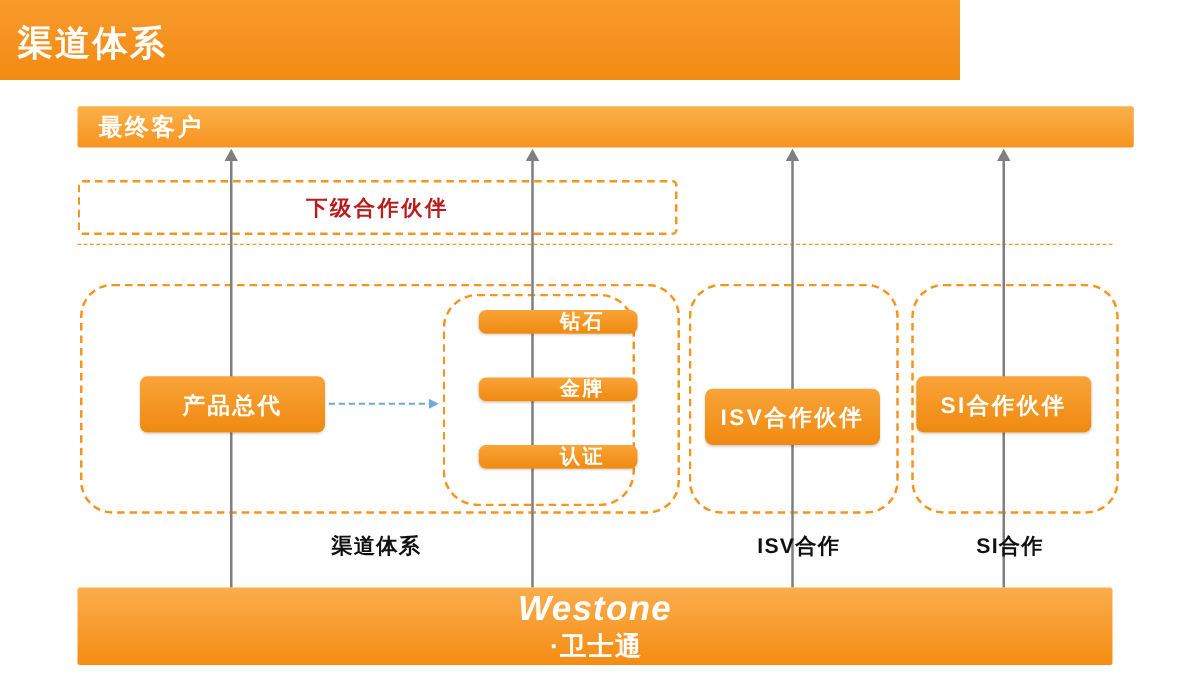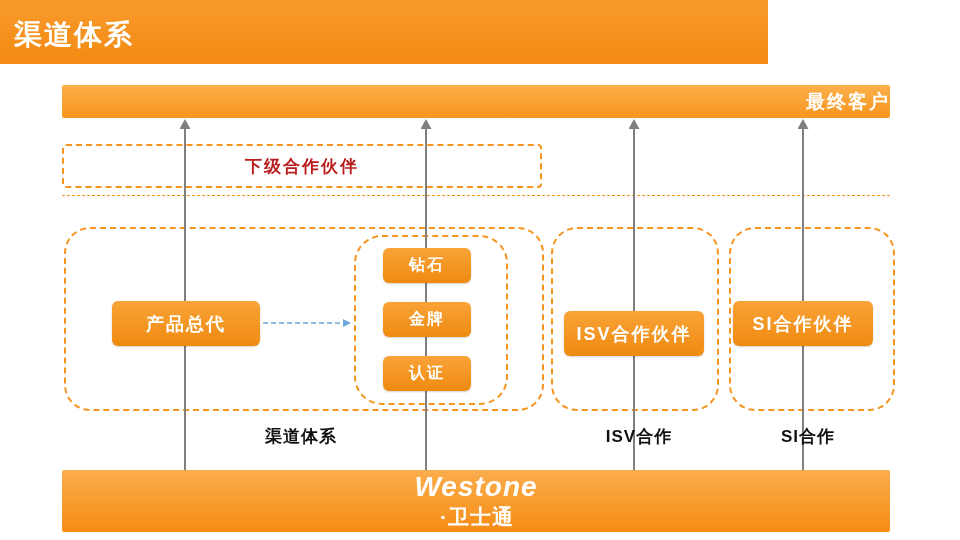--- a/index.html
+++ b/index.html
@@ -14,22 +14,22 @@
   }
   .header .title{
     position:absolute;left:14px;top:16px;color:#ffffff;
     font-size:28px;font-weight:bold;letter-spacing:2px;
   }
   
   .final-bar{
     position:absolute;left:62px;top:85px;width:828px;height:33px;
     background:linear-gradient(180deg,#FBB049 0%,#F79420 100%);
     border-radius:2px;z-index:2;
-    display:flex;align-items:center;justify-content:flex-end;
-    color:#ffffff;font-size:19px;font-weight:bold;letter-spacing:2px;
+    display:flex;align-items:center;justify-content:flex-start;
+    color:#ffffff;font-size:19px;font-weight:bold;letter-spacing:2px;padding-left:17px;
   }
   
   .sub-partner{
     position:absolute;left:62px;top:144px;width:476px;height:40px;
     border:2px dashed #F7941D;border-radius:4px;z-index:0;
     display:flex;align-items:center;justify-content:center;
     color:#b91c1c;font-size:17px;font-weight:bold;letter-spacing:2px;
   }
   
   .divider{
@@ -51,21 +51,21 @@
   }
   
   .btn{
     position:absolute;z-index:3;border-radius:6px;
     background:linear-gradient(180deg,#F9A338 0%,#EF8A10 100%);
     box-shadow:0 1px 2px rgba(0,0,0,0.18);
     display:flex;align-items:center;justify-content:center;
     color:#ffffff;font-weight:bold;letter-spacing:2px;
   }
   .btn-main{width:148px;height:45px;font-size:18px;}
-  .btn-level{width:88px;height:35px;font-size:16px;}
+  .btn-level{width:88px;height:19px;font-size:16px;padding-left:39px;}
   .btn-agent{left:112px;top:301px;}
   .btn-diamond{left:383px;top:248px;}
   .btn-gold{left:383px;top:302px;}
   .btn-cert{left:383px;top:356px;}
   .btn-isv{left:564px;top:311px;width:140px;}
   .btn-si{left:733px;top:301px;width:140px;}
   
   .caption{
     position:absolute;top:425px;width:140px;text-align:center;z-index:2;
     color:#111111;font-size:17px;font-weight:bold;letter-spacing:1px;

